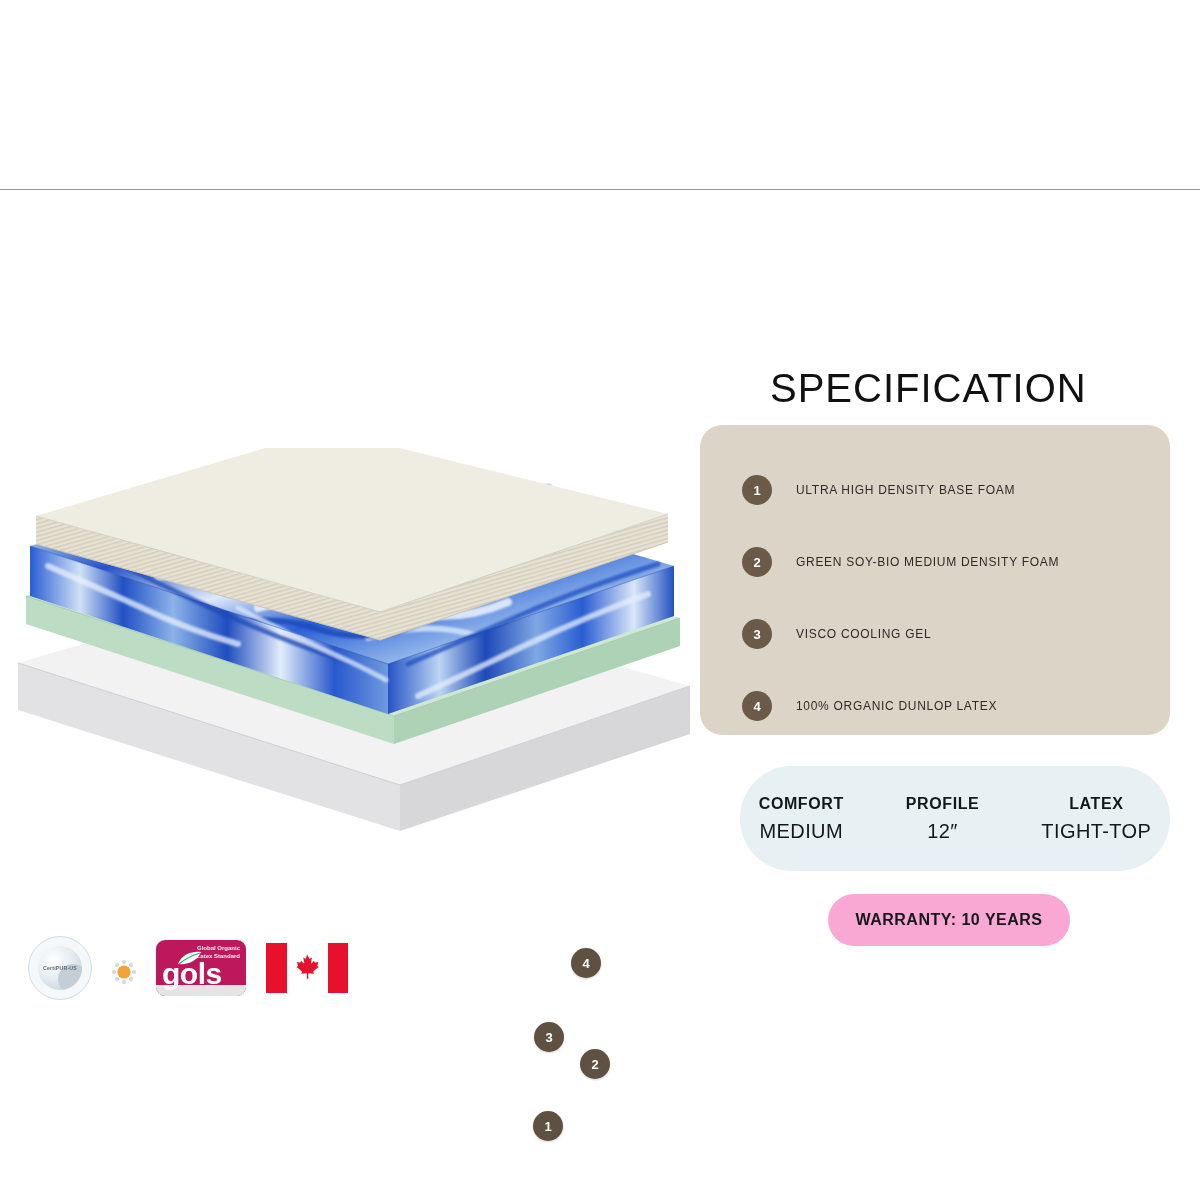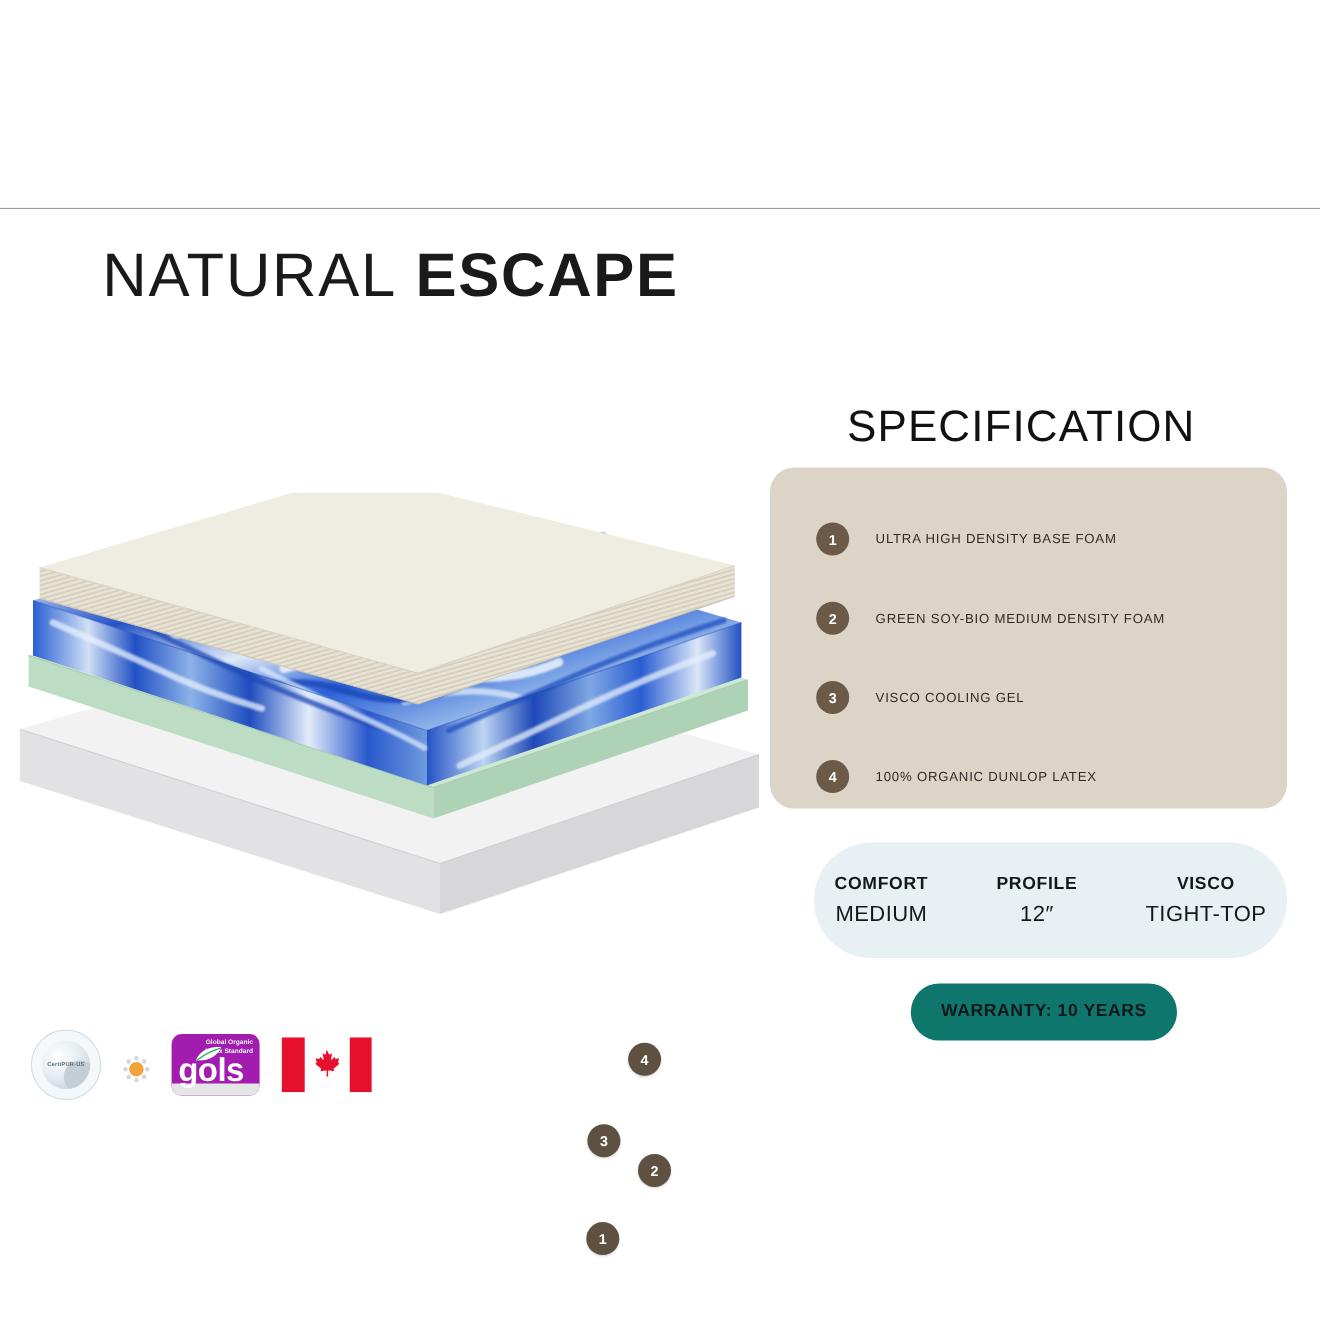--- a/index.html
+++ b/index.html
@@ -99,21 +99,21 @@
   }
   .attr .v{
     display:block;font-size:20px;font-weight:400;
     letter-spacing:.4px;color:#15181a;
   }
 
   
   .warranty{
     position:absolute;left:828px;top:894px;
     width:242px;height:52px;
-    background:#0f766e;border-radius:26px;
+    background:#f9a8d4;border-radius:26px;
     display:flex;align-items:center;justify-content:center;
     font-size:16px;font-weight:700;letter-spacing:.5px;
     color:#15181a;white-space:nowrap;
   }
 
   
   .certs{
     position:absolute;left:28px;top:936px;
     height:64px;display:flex;align-items:center;gap:20px;
   }
@@ -157,22 +157,22 @@
   .oeko-l3{
     font-size:16.5px;font-weight:700;letter-spacing:.2px;
     color:#f2a43a;margin-top:4px;white-space:nowrap;
   }
   .sun{
     width:24px;height:24px;margin-top:8px;flex:0 0 auto;
   }
 
   
   .gols{
-    width:80px;height:56px;border-radius:9px;
-    background:#a21caf;position:relative;overflow:hidden;
+    width:90px;height:56px;border-radius:9px;
+    background:#be185d;position:relative;overflow:hidden;
   }
   .gols::after{
     content:"";position:absolute;left:0;bottom:0;
     width:104px;height:11px;background:#e3e6e4;
   }
   .gols-sub{
     position:absolute;right:6px;top:5px;
     font-size:6px;font-weight:700;line-height:1.25;
     color:#eaf7ee;text-align:right;
   }
@@ -193,23 +193,20 @@
   .flag .bar.r{right:0;}
   .flag .leaf{position:absolute;left:50%;top:50%;transform:translate(-50%,-50%);}
 </style>
 </head>
 <body>
 
 <div class="page">
 
   <div class="top-rule"></div>
 
-  <div class="title">
-    <span class="thin">NATURAL</span><span>&nbsp;</span><span class="bold">ESCAPE</span>
-  </div>
 
   <div class="diagram">
     <div class="layer">
       <svg width="690" height="390" viewBox="0 0 690 390" xmlns="http://www.w3.org/2000/svg">
         <defs>
           <linearGradient id="gelTop" x1="0" y1="0" x2="1" y2="1">
             <stop offset="0%" stop-color="#2f62dd"></stop>
             <stop offset="18%" stop-color="#a8c6ef"></stop>
             <stop offset="32%" stop-color="#2553c9"></stop>
             <stop offset="48%" stop-color="#dfeaf8"></stop>
@@ -325,21 +322,21 @@
   <div class="attr-pill">
     <div class="attr">
       <span class="k">COMFORT</span>
       <span class="v">MEDIUM</span>
     </div>
     <div class="attr">
       <span class="k">PROFILE</span>
       <span class="v">12″</span>
     </div>
     <div class="attr">
-      <span class="k">VISCO</span>
+      <span class="k">LATEX</span>
       <span class="v">TIGHT-TOP</span>
     </div>
   </div>
 
   <div class="warranty">WARRANTY: 10 YEARS</div>
 
   <div class="certs">
 
     <div class="cert">
       <div class="certipur">

